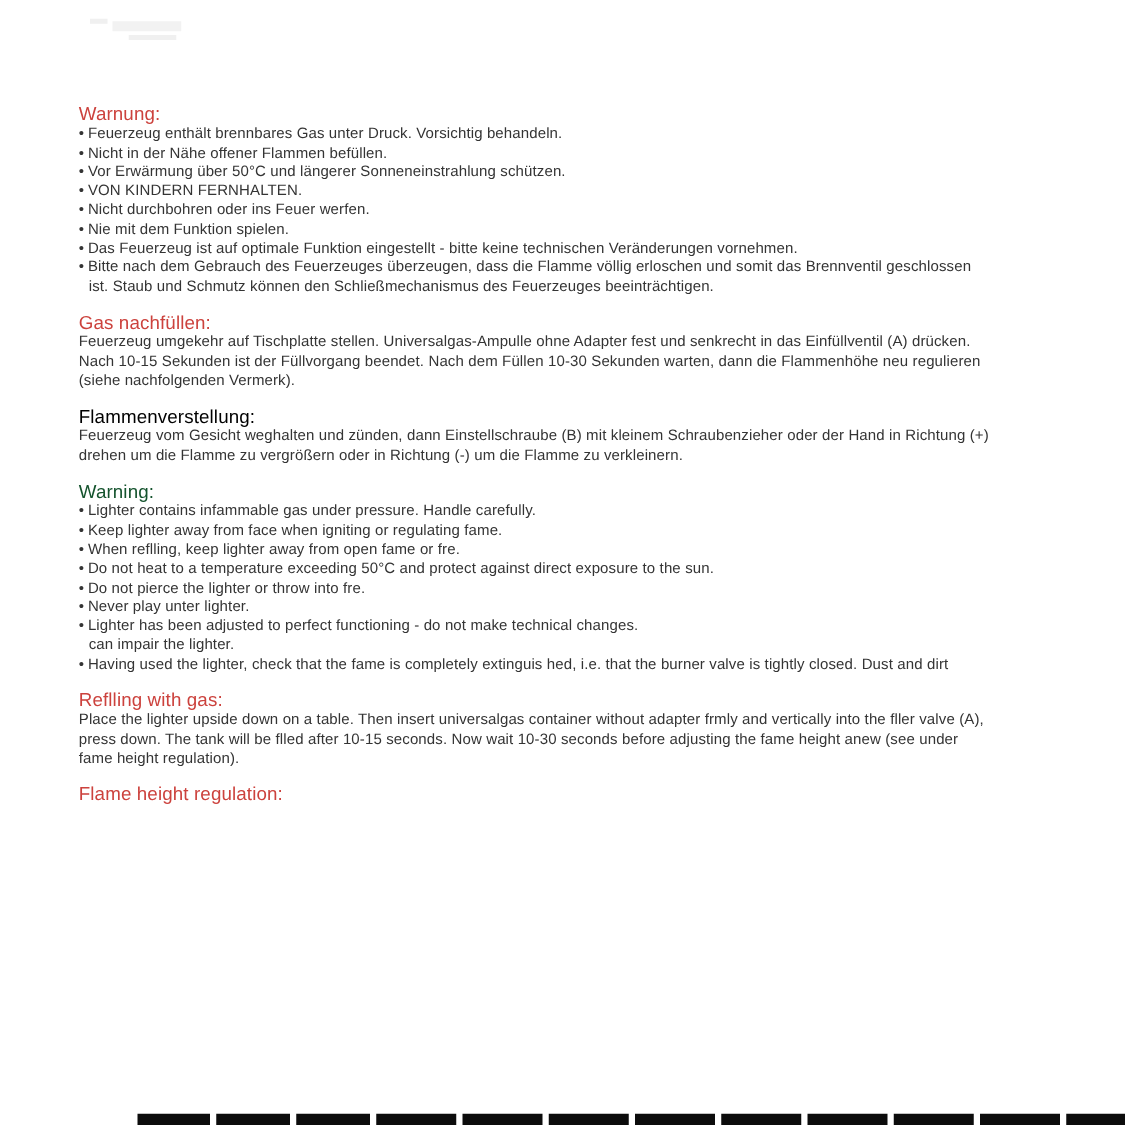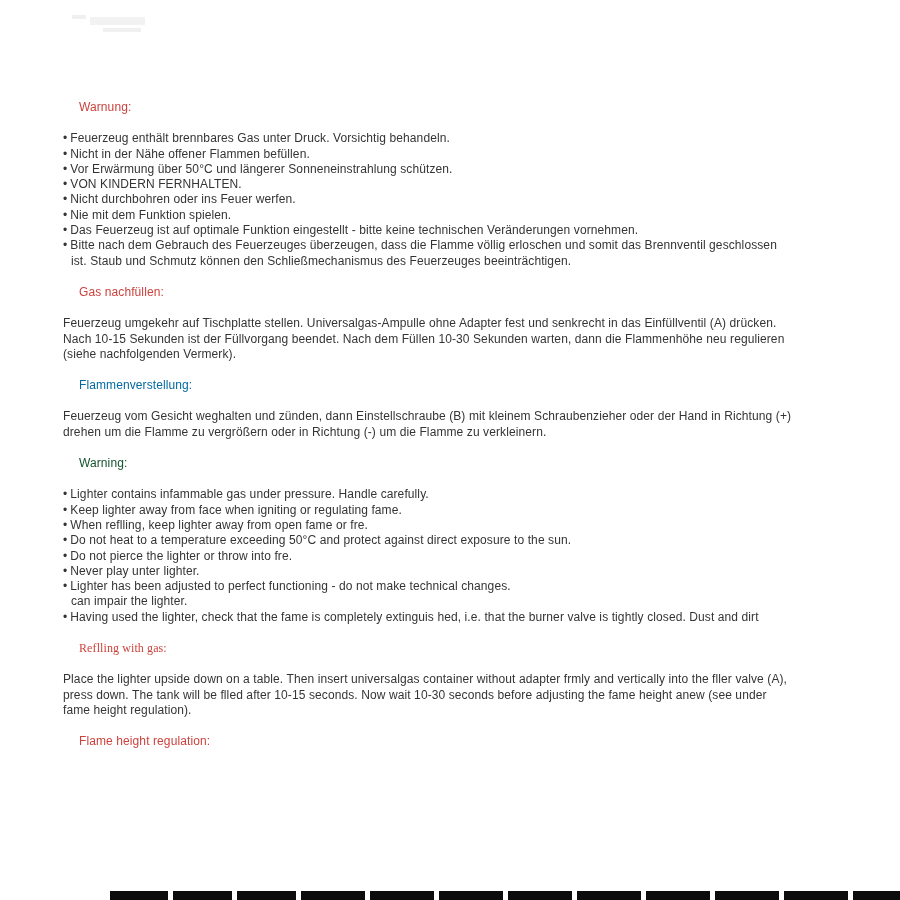--- a/index.html
+++ b/index.html
@@ -19,22 +19,22 @@
     left: 63px;
     top: 84px;
     width: 795px;
     font-size: 12px;
     line-height: 15.3px;
     color: #343434;
     letter-spacing: 0.1px;
   }
   .sec { margin: 0 0 14px 0; }
   .heading {
-    margin: 16px;
-    font-size: 12px;
+    margin: 0;
+    font-size: 15px;
     font-weight: 400;
     line-height: 15.3px;
   }
   .line { white-space: nowrap; }
   .marker { margin-right: 3px; }
   .cont { padding-left: 8px; }
   .artifact { position: absolute; }
   .bottom-bar-seg { position: absolute; }
 </style>
 </head>
@@ -71,21 +71,21 @@
     </section>
     <section class="sec">
       <h2 class="heading" style="color: rgb(204, 66, 61);">Gas nachfüllen:</h2>
       <div>
         <div class="line">Feuerzeug umgekehr auf Tischplatte stellen. Universalgas-Ampulle ohne Adapter fest und senkrecht in das Einfüllventil (A) drücken.</div>
         <div class="line">Nach 10-15 Sekunden ist der Füllvorgang beendet. Nach dem Füllen 10-30 Sekunden warten, dann die Flammenhöhe neu regulieren</div>
         <div class="line">(siehe nachfolgenden Vermerk).</div>
       </div>
     </section>
     <section class="sec">
-      <h2 class="heading" style="color: #0369a1;">Flammenverstellung:</h2>
+      <h2 class="heading" style="color: #000000;">Flammenverstellung:</h2>
       <div>
         <div class="line">Feuerzeug vom Gesicht weghalten und zünden, dann Einstellschraube (B) mit kleinem Schraubenzieher oder der Hand in Richtung (+)</div>
         <div class="line">drehen um die Flamme zu vergrößern oder in Richtung (-) um die Flamme zu verkleinern.</div>
       </div>
     </section>
     <section class="sec">
       <h2 class="heading" style="color: #14532d;">Warning:</h2>
       <div class="bullet-item">
         <div class="line"><span class="marker">•</span><span>Lighter contains infammable gas under pressure. Handle carefully.</span></div>
       </div>
@@ -106,21 +106,21 @@
       </div>
       <div class="bullet-item">
         <div class="line"><span class="marker">•</span><span>Lighter has been adjusted to perfect functioning - do not make technical changes.</span></div>
       </div>
       <div class="bullet-item">
         <div class="line cont"><span>can impair the lighter.</span></div>
         <div class="line"><span class="marker">•</span><span>Having used the lighter, check that the fame is completely extinguis hed, i.e. that the burner valve is tightly closed. Dust and dirt</span></div>
       </div>
     </section>
     <section class="sec">
-      <h2 class="heading" style="color: rgb(204, 66, 61); font-family: Liberation Serif, serif;">Reflling with gas:</h2>
+      <h2 class="heading" style="color: rgb(204, 66, 61);">Reflling with gas:</h2>
       <div>
         <div class="line">Place the lighter upside down on a table. Then insert universalgas container without adapter frmly and vertically into the fller valve (A),</div>
         <div class="line">press down. The tank will be flled after 10-15 seconds. Now wait 10-30 seconds before adjusting the fame height anew (see under</div>
         <div class="line">fame height regulation).</div>
       </div>
     </section>
     <section class="sec">
       <h2 class="heading" style="color: rgb(204, 66, 61);">Flame height regulation:</h2>
     </section>
   </main>

